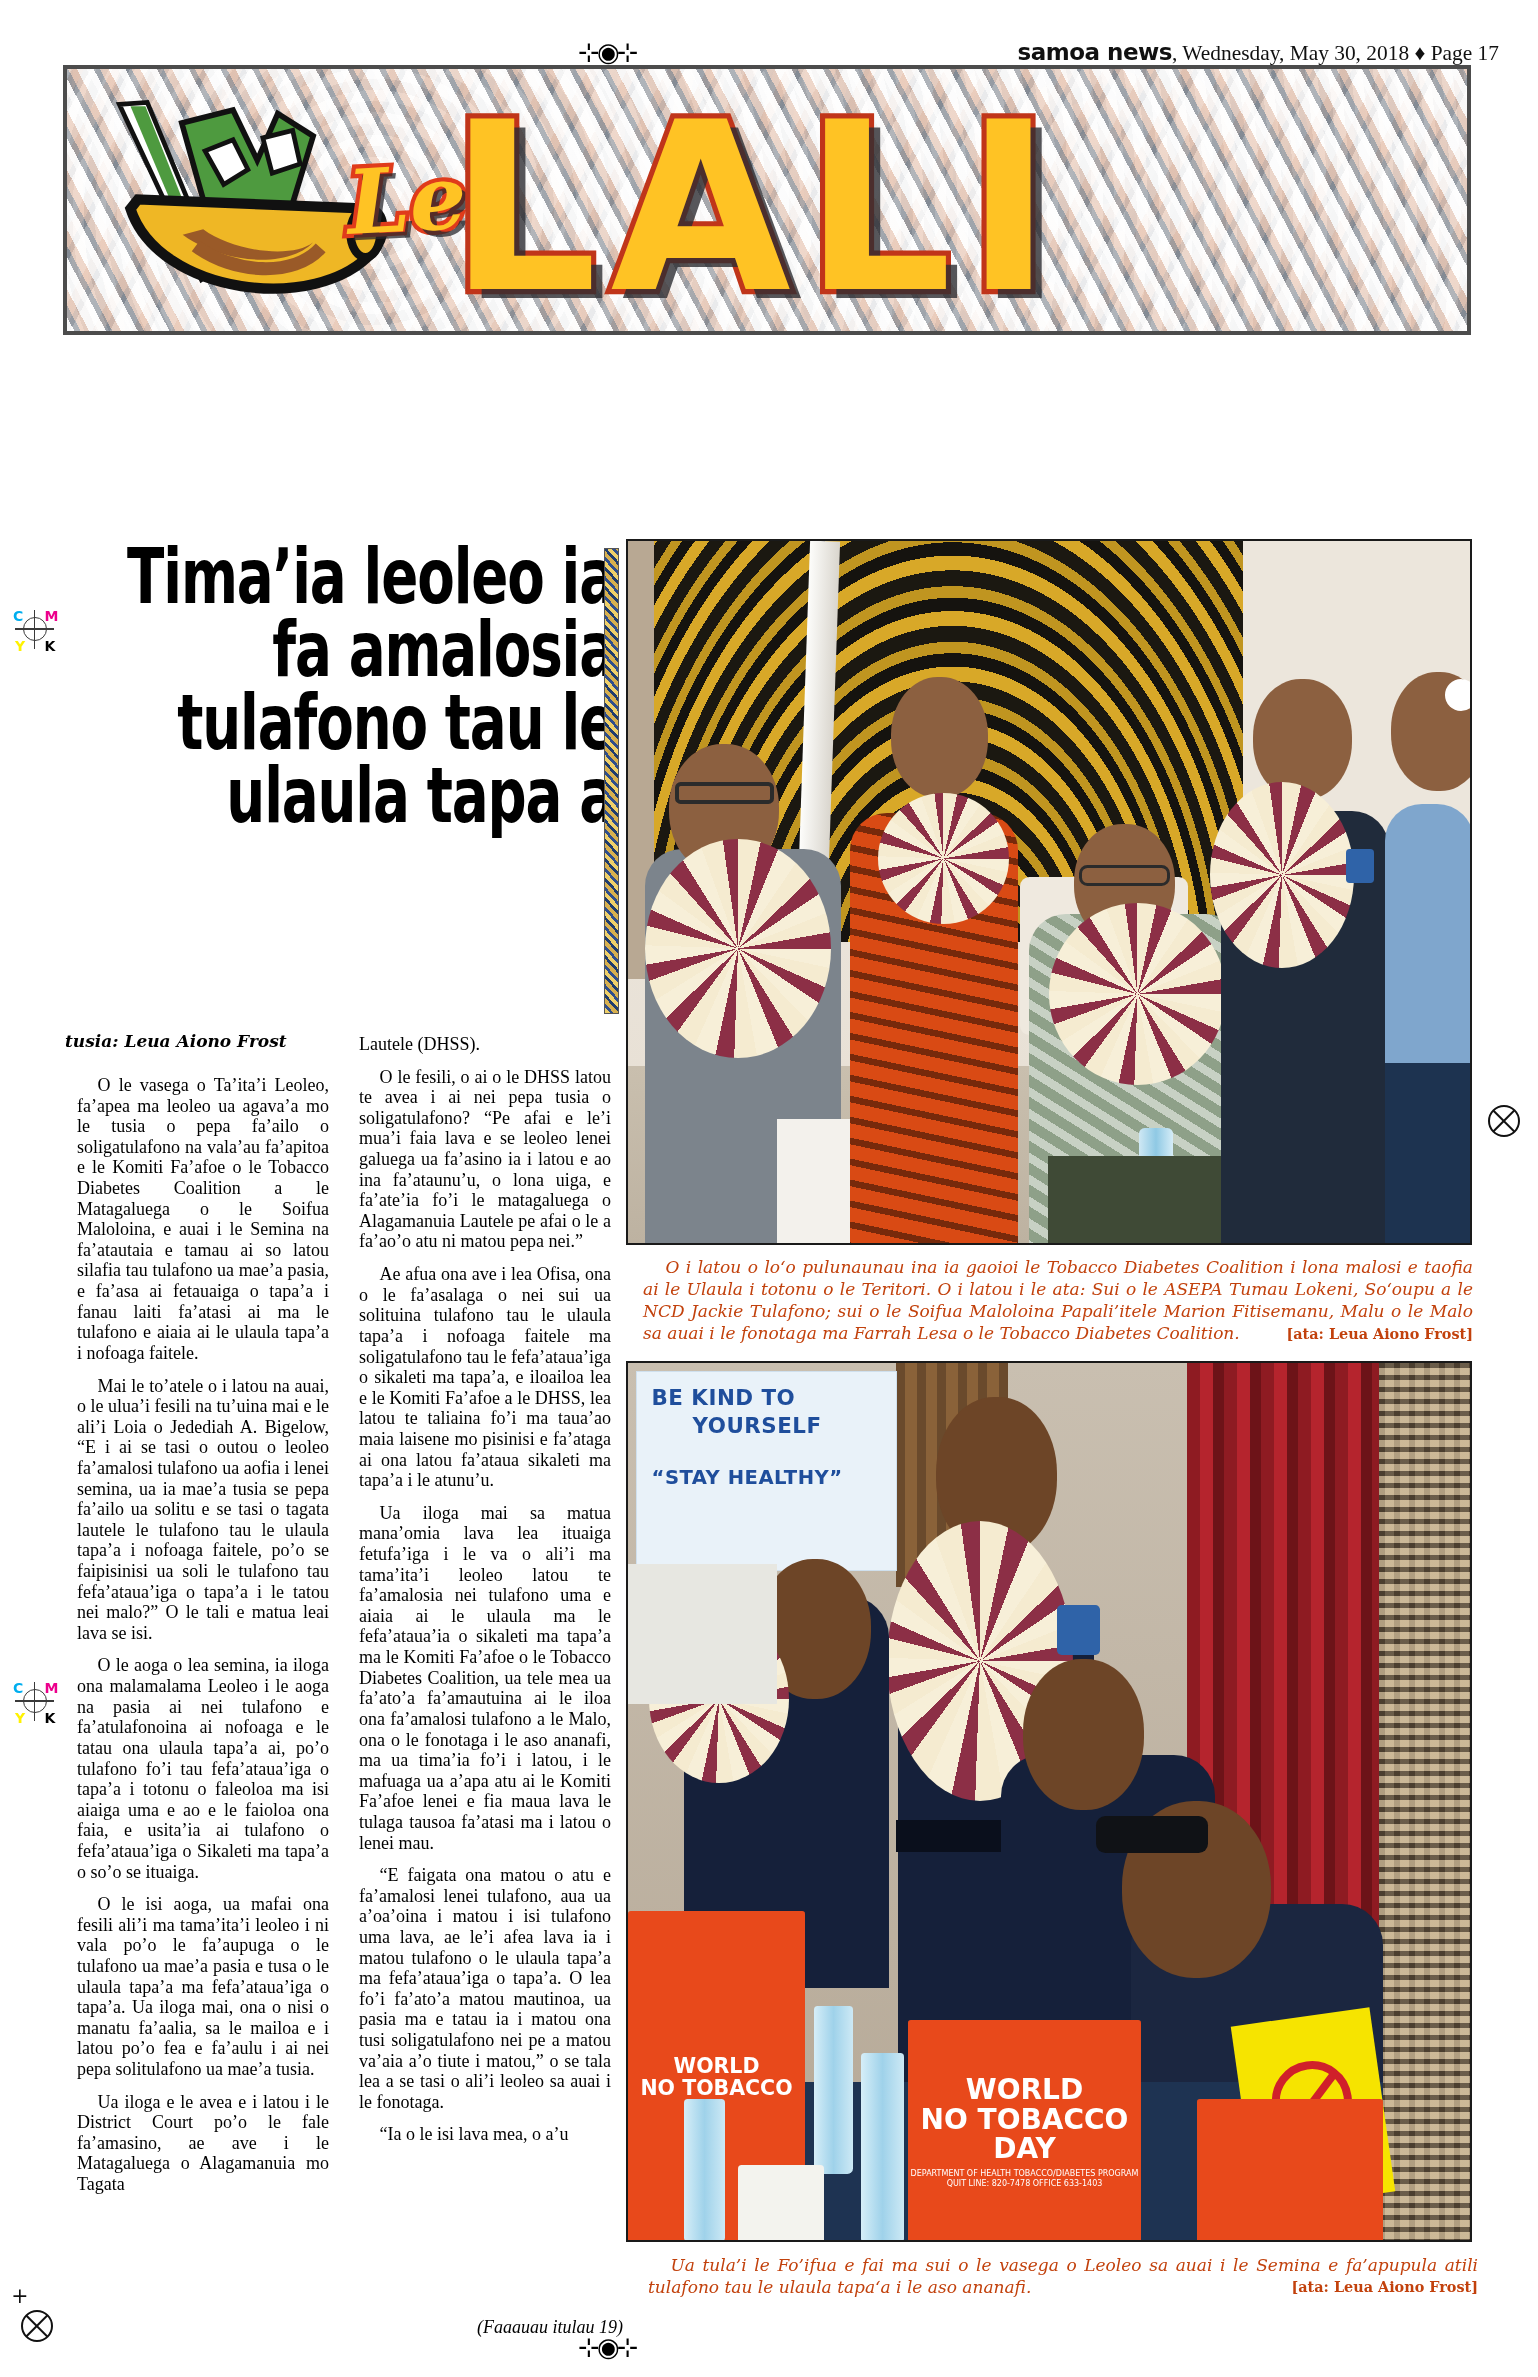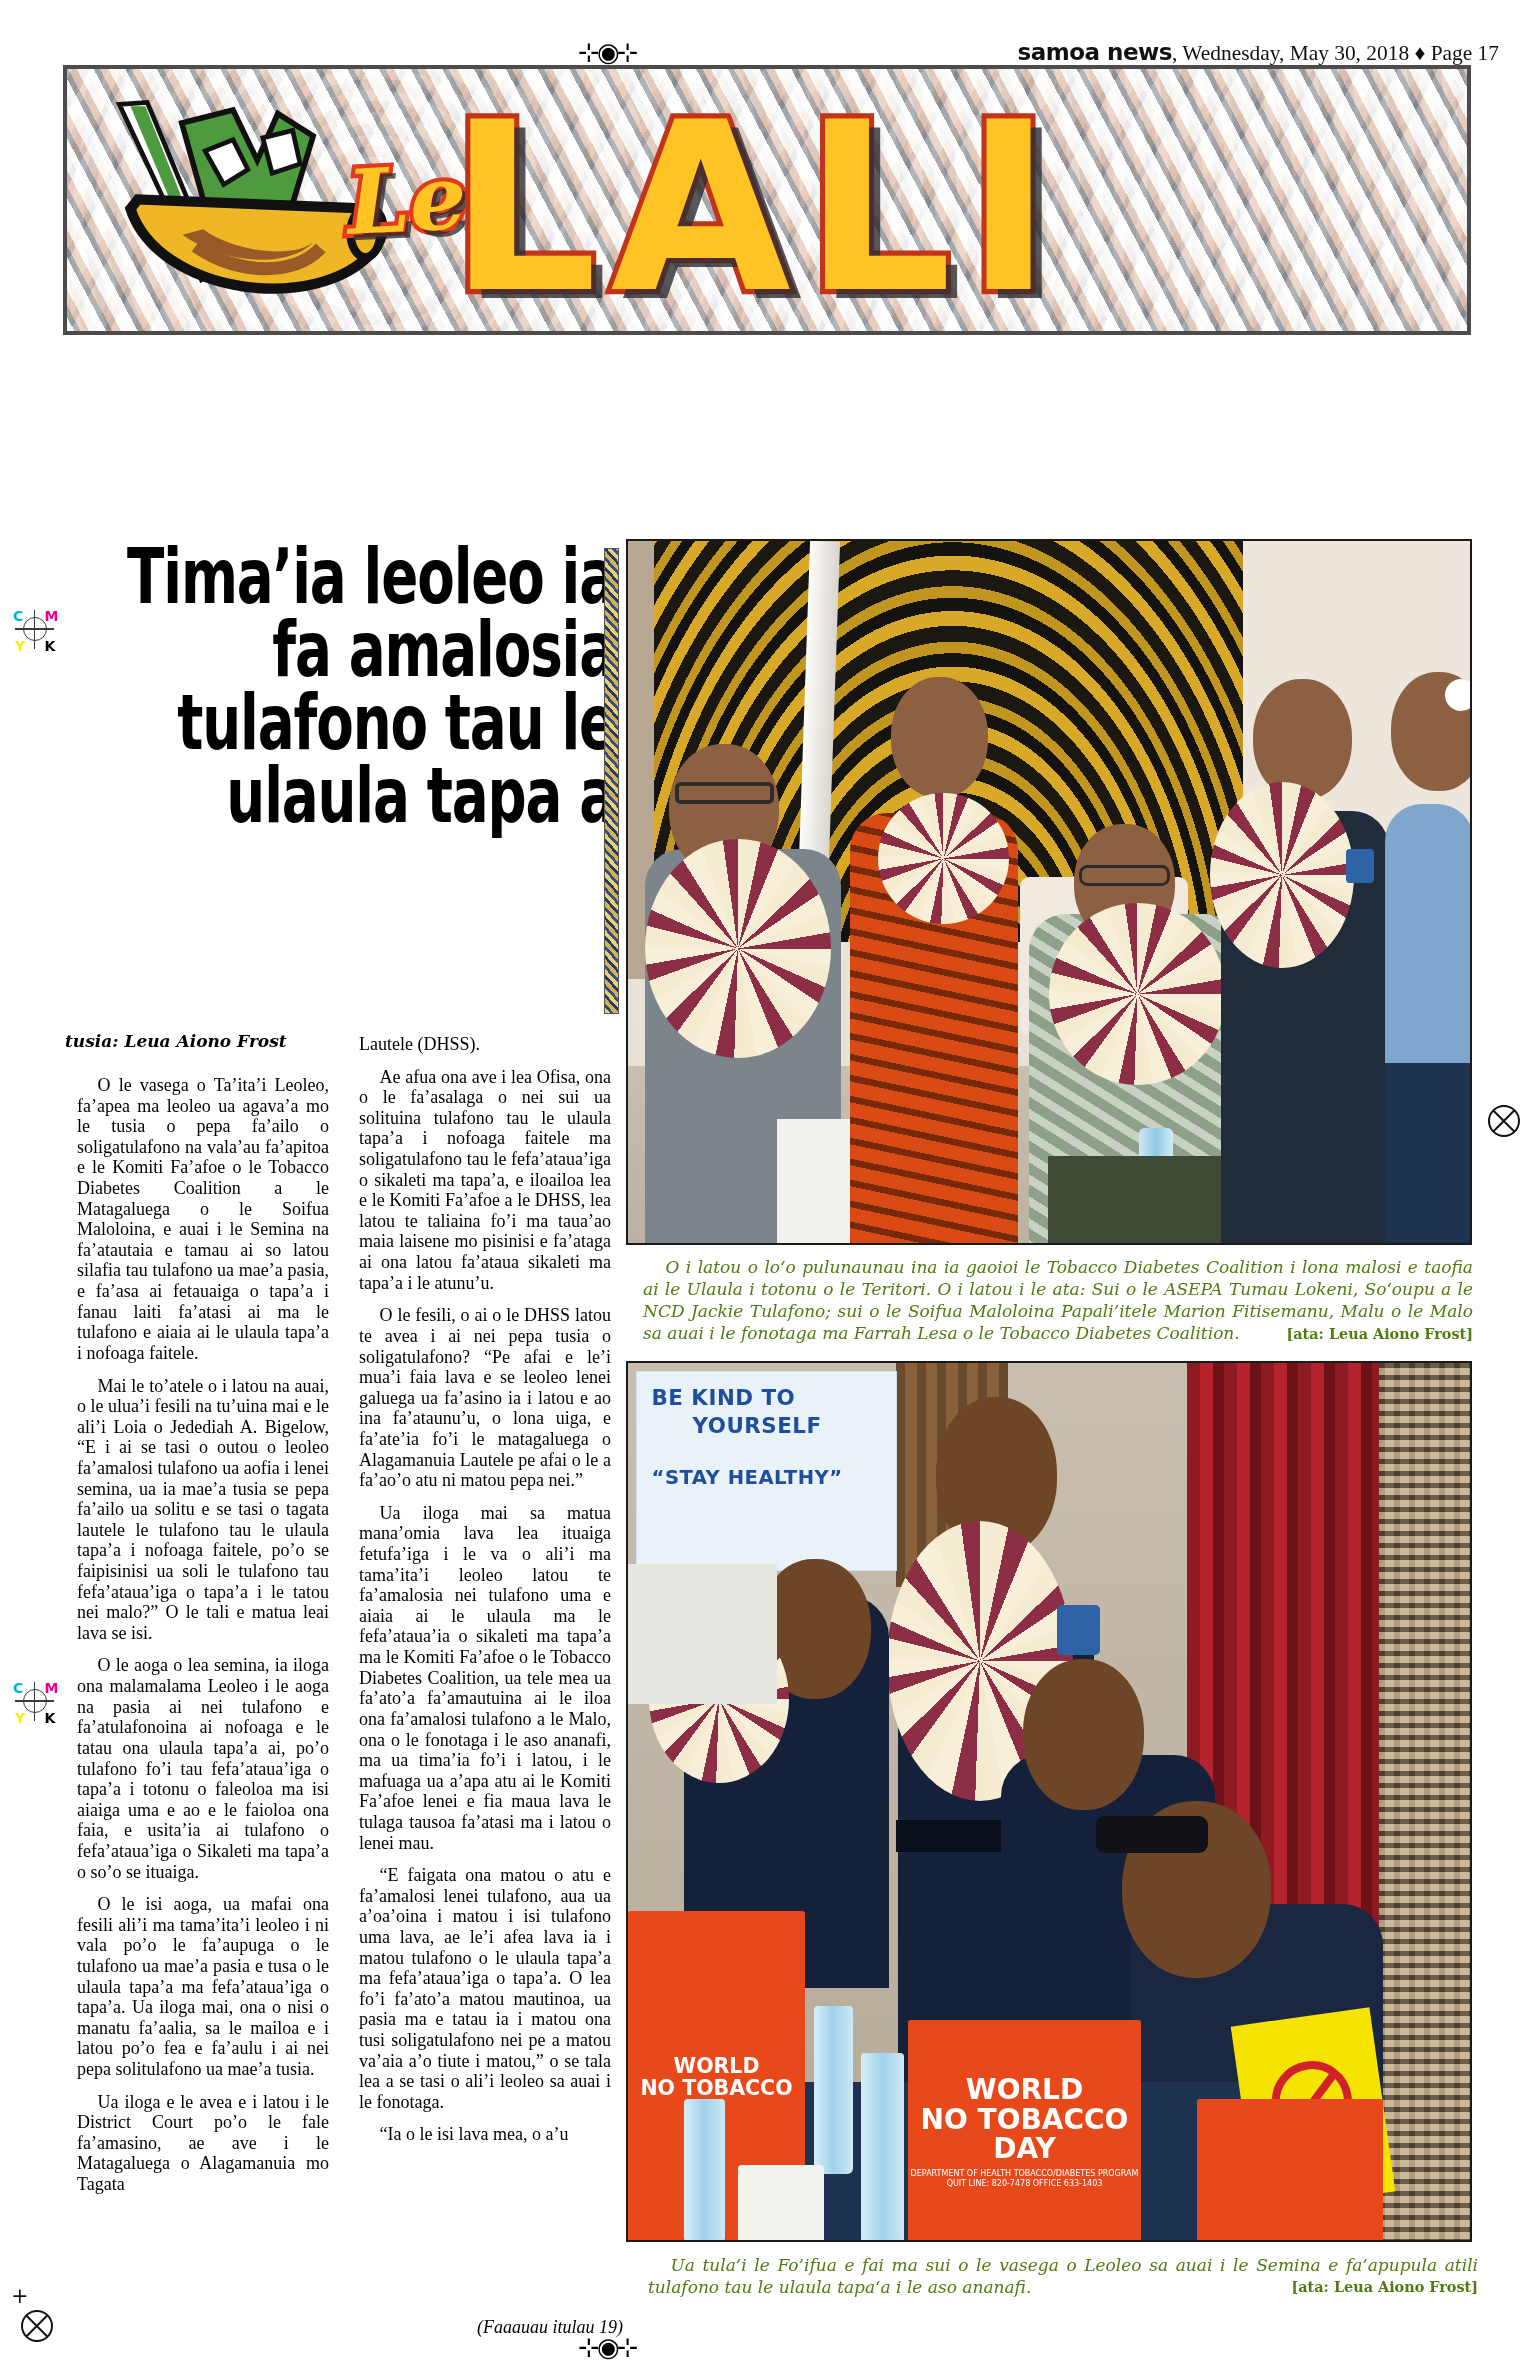--- a/index.html
+++ b/index.html
@@ -126,21 +126,21 @@
     background: #be185d;
   }
   .photo-top { left: 626px; top: 539px; width: 846px; height: 706px; }
   .photo-bot { left: 626px; top: 1361px; width: 846px; height: 881px; }
 
   .cap {
     position: absolute;
     font-family: "DejaVu Serif", serif;
     font-style: italic;
     font-size: 17px; line-height: 1.30;
-    color: #4d7c0f; text-align: justify;
+    color: #c2410c; text-align: justify;
   }
   .cap-top { left: 643px; top: 1256px; width: 830px; }
   .cap-bot { left: 648px; top: 2254px; width: 830px; }
   .cap p { text-indent: 22.4px; margin: 0; }
   .credit {
     display: block; text-align: right;
     font-style: normal; font-weight: bold;
     font-family: "DejaVu Serif", serif;
     font-size: 14.4px; margin-top: -19.6px;
   }
@@ -398,22 +398,22 @@
   <div class="col col1">
     <p>O le vasega o Ta’ita’i Leoleo, fa’apea ma leoleo ua agava’a mo le tusia o pepa fa’ailo o soligatulafono na vala’au fa’apitoa e le Komiti Fa’afoe o le Tobacco Diabetes Coalition a le Matagaluega o le Soifua Maloloina, e auai i le Semina na fa’atautaia e tamau ai so latou silafia tau tulafono ua mae’a pasia, e fa’asa ai fetauaiga o tapa’a i fanau laiti fa’atasi ai ma le tulafono e aiaia ai le ulaula tapa’a i nofoaga faitele.</p>
     <p>Mai le to’atele o i latou na auai, o le ulua’i fesili na tu’uina mai e le ali’i Loia o Jedediah A. Bigelow, “E i ai se tasi o outou o leoleo fa’amalosi tulafono ua aofia i lenei semina, ua ia mae’a tusia se pepa fa’ailo ua solitu e se tasi o tagata lautele le tulafono tau le ulaula tapa’a i nofoaga faitele, po’o se faipisinisi ua soli le tulafono tau fefa’ataua’iga o tapa’a i le tatou nei malo?” O le tali e matua leai lava se isi.</p>
     <p>O le aoga o lea semina, ia iloga ona malamalama Leoleo i le aoga na pasia ai nei tulafono e fa’atulafonoina ai nofoaga e le tatau ona ulaula tapa’a ai, po’o tulafono fo’i tau fefa’ataua’iga o tapa’a i totonu o faleoloa ma isi aiaiga uma e ao e le faioloa ona faia, e usita’ia ai tulafono o fefa’ataua’iga o Sikaleti ma tapa’a o so’o se ituaiga.</p>
     <p>O le isi aoga, ua mafai ona fesili ali’i ma tama’ita’i leoleo i ni vala po’o le fa’aupuga o le tulafono ua mae’a pasia e tusa o le ulaula tapa’a ma fefa’ataua’iga o tapa’a. Ua iloga mai, ona o nisi o manatu fa’aalia, sa le mailoa e i latou po’o fea e fa’aulu i ai nei pepa solitulafono ua mae’a tusia.</p>
     <p>Ua iloga e le avea e i latou i le District Court po’o le fale fa’amasino, ae ave i le Matagaluega o Alagamanuia mo Tagata</p>
   </div>
 
   <div class="col col2">
     <p style="text-indent:0;">Lautele (DHSS).</p>
+    <p>O le fesili, o ai o le DHSS latou te avea i ai nei pepa tusia o soligatulafono? “Pe afai e le’i mua’i faia lava e se leoleo lenei galuega ua fa’asino ia i latou e ao ina fa’ataunu’u, o lona uiga, e fa’ate’ia fo’i le matagaluega o Alagamanuia Lautele pe afai o le a fa’ao’o atu ni matou pepa nei.”</p>
     <p>Ae afua ona ave i lea Ofisa, ona o le fa’asalaga o nei sui ua solituina tulafono tau le ulaula tapa’a i nofoaga faitele ma soligatulafono tau le fefa’ataua’iga o sikaleti ma tapa’a, e iloailoa lea e le Komiti Fa’afoe a le DHSS, lea latou te taliaina fo’i ma taua’ao maia laisene mo pisinisi e fa’ataga ai ona latou fa’ataua sikaleti ma tapa’a i le atunu’u.</p>
-    <p>O le fesili, o ai o le DHSS latou te avea i ai nei pepa tusia o soligatulafono? “Pe afai e le’i mua’i faia lava e se leoleo lenei galuega ua fa’asino ia i latou e ao ina fa’ataunu’u, o lona uiga, e fa’ate’ia fo’i le matagaluega o Alagamanuia Lautele pe afai o le a fa’ao’o atu ni matou pepa nei.”</p>
     <p>Ua iloga mai sa matua mana’omia lava lea ituaiga fetufa’iga i le va o ali’i ma tama’ita’i leoleo latou te fa’amalosia nei tulafono uma e aiaia ai le ulaula ma le fefa’ataua’ia o sikaleti ma tapa’a ma le Komiti Fa’afoe o le Tobacco Diabetes Coalition, ua tele mea ua fa’ato’a fa’amautuina ai le iloa ona fa’amalosi tulafono a le Malo, ona o le fonotaga i le aso ananafi, ma ua tima’ia fo’i i latou, i le mafuaga ua a’apa atu ai le Komiti Fa’afoe lenei e fia maua lava le tulaga tausoa fa’atasi ma i latou o lenei mau.</p>
     <p>“E faigata ona matou o atu e fa’amalosi lenei tulafono, aua ua a’oa’oina i matou i isi tulafono uma lava, ae le’i afea lava ia i matou tulafono o le ulaula tapa’a ma fefa’ataua’iga o tapa’a. O lea fo’i fa’ato’a matou mautinoa, ua pasia ma e tatau ia i matou ona tusi soligatulafono nei pe a matou va’aia a’o tiute i matou,” o se tala lea a se tasi o ali’i leoleo sa auai i le fonotaga.</p>
     <p>“Ia o le isi lava mea, o a’u</p>
   </div>
 
   <div class="contline">(Faaauau itulau 19)</div>
 
   <div class="cmyk cmyk-1">
     <div class="ring"></div>
     <div class="vl"></div>

